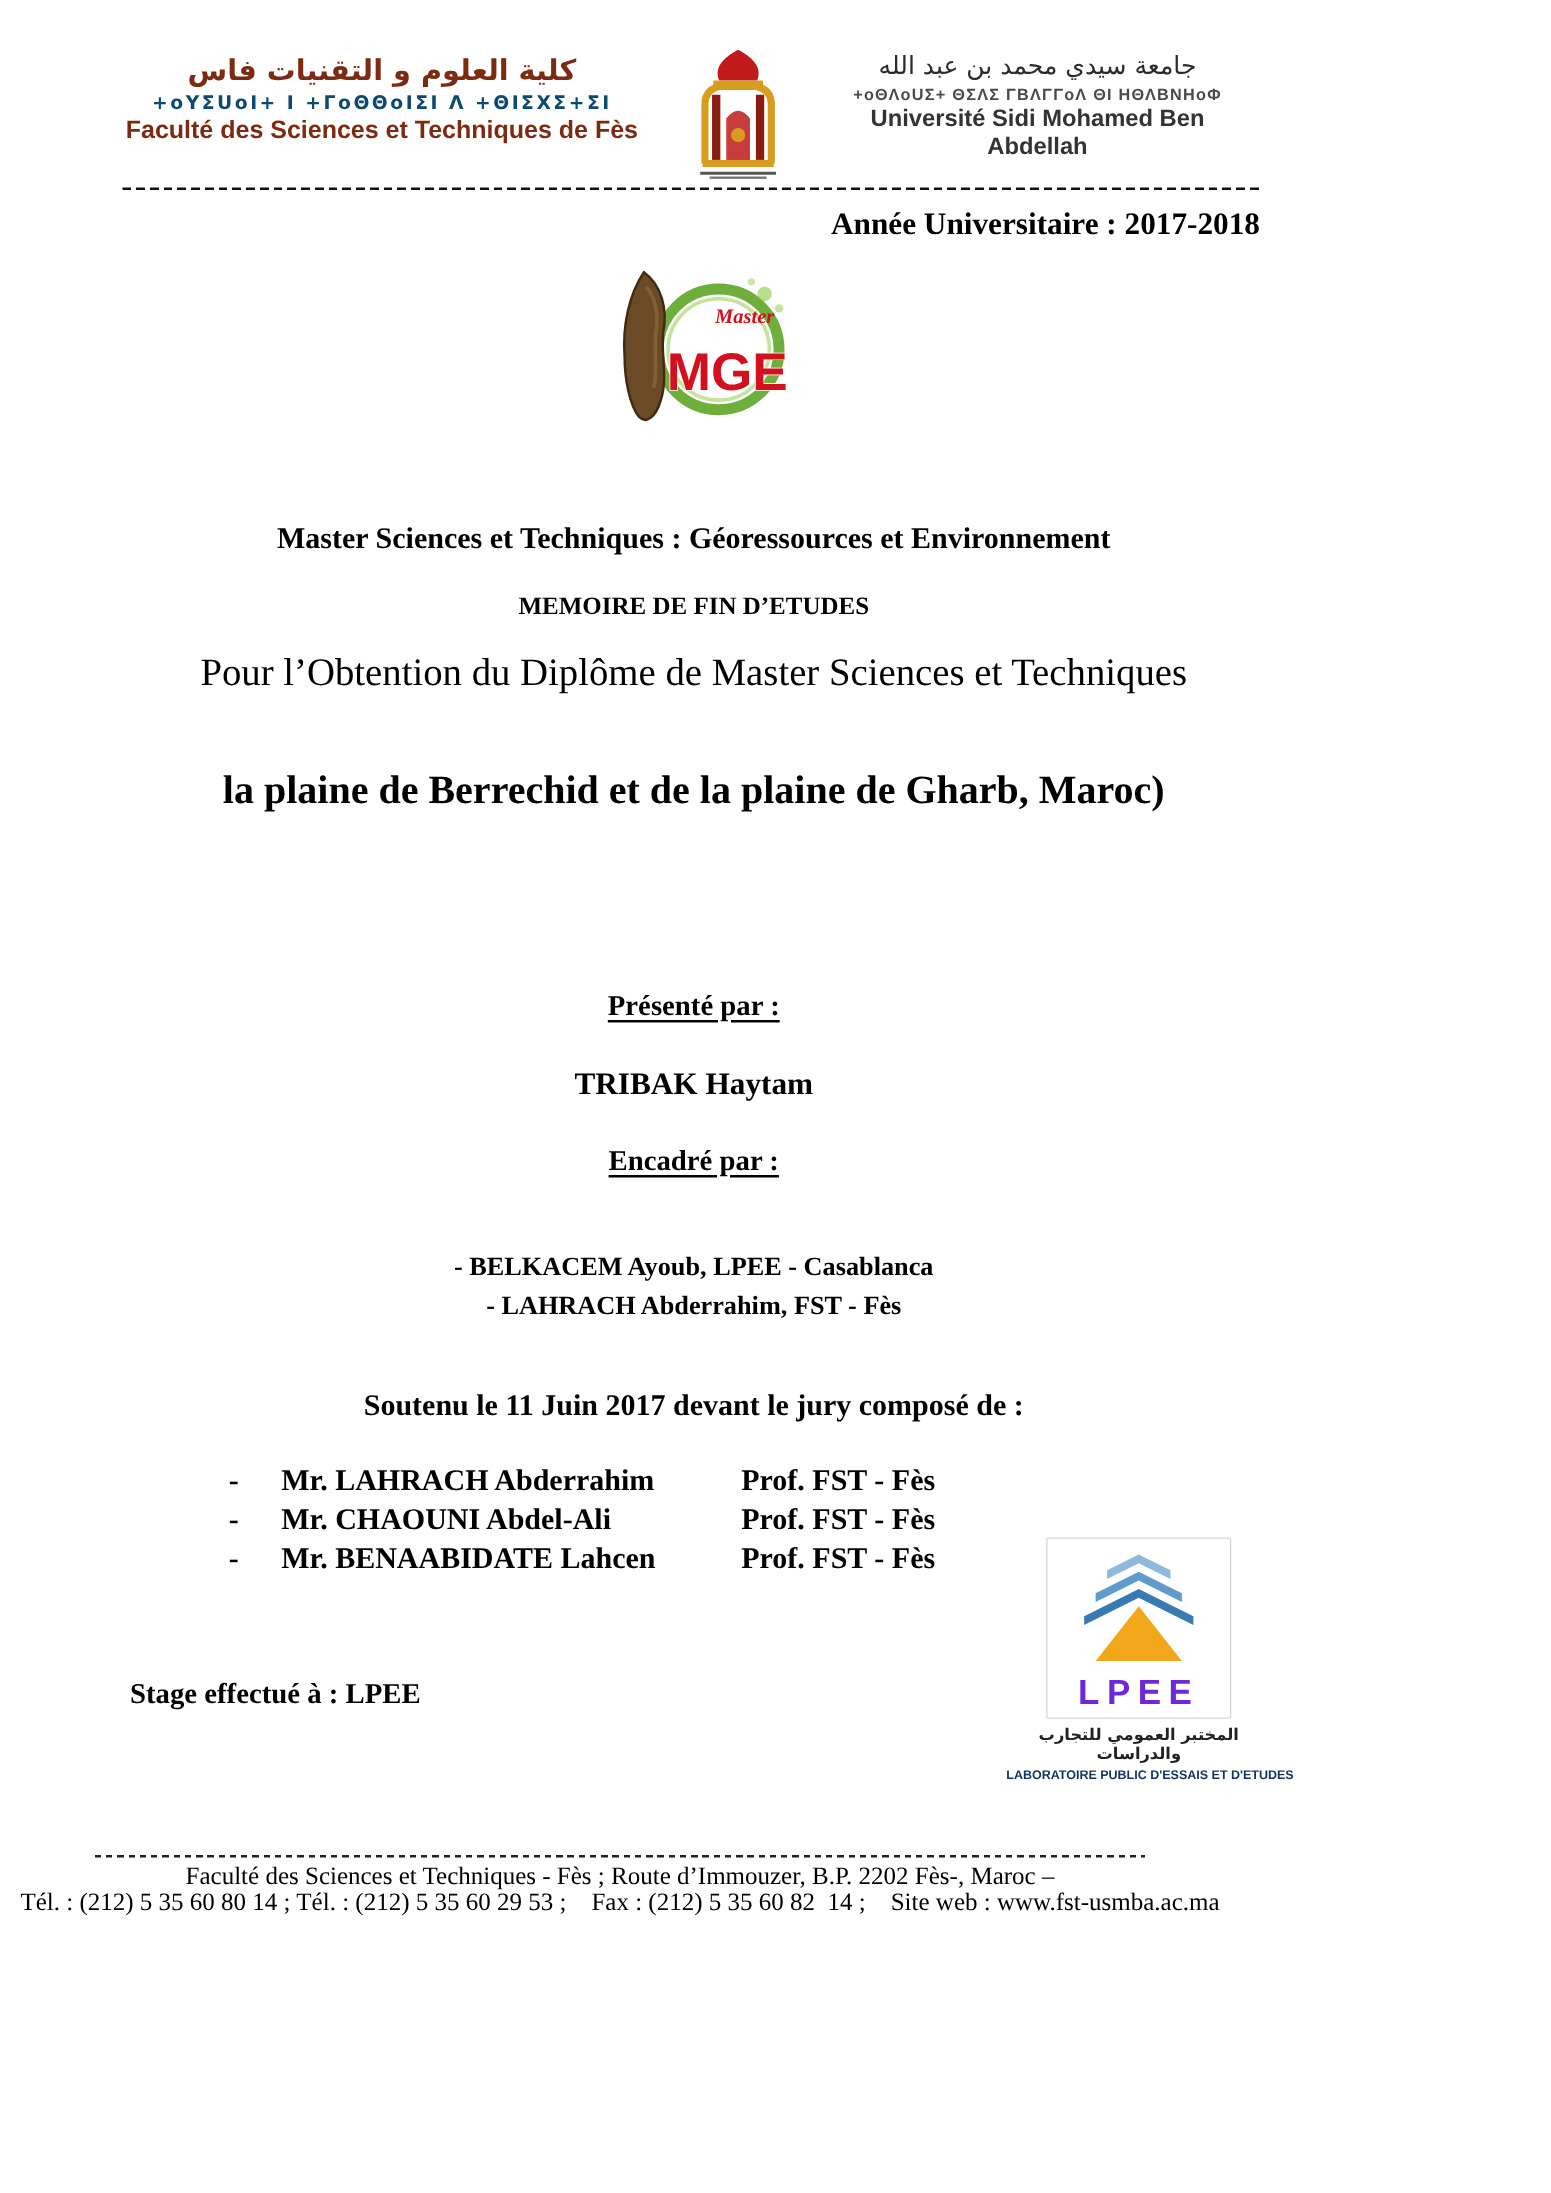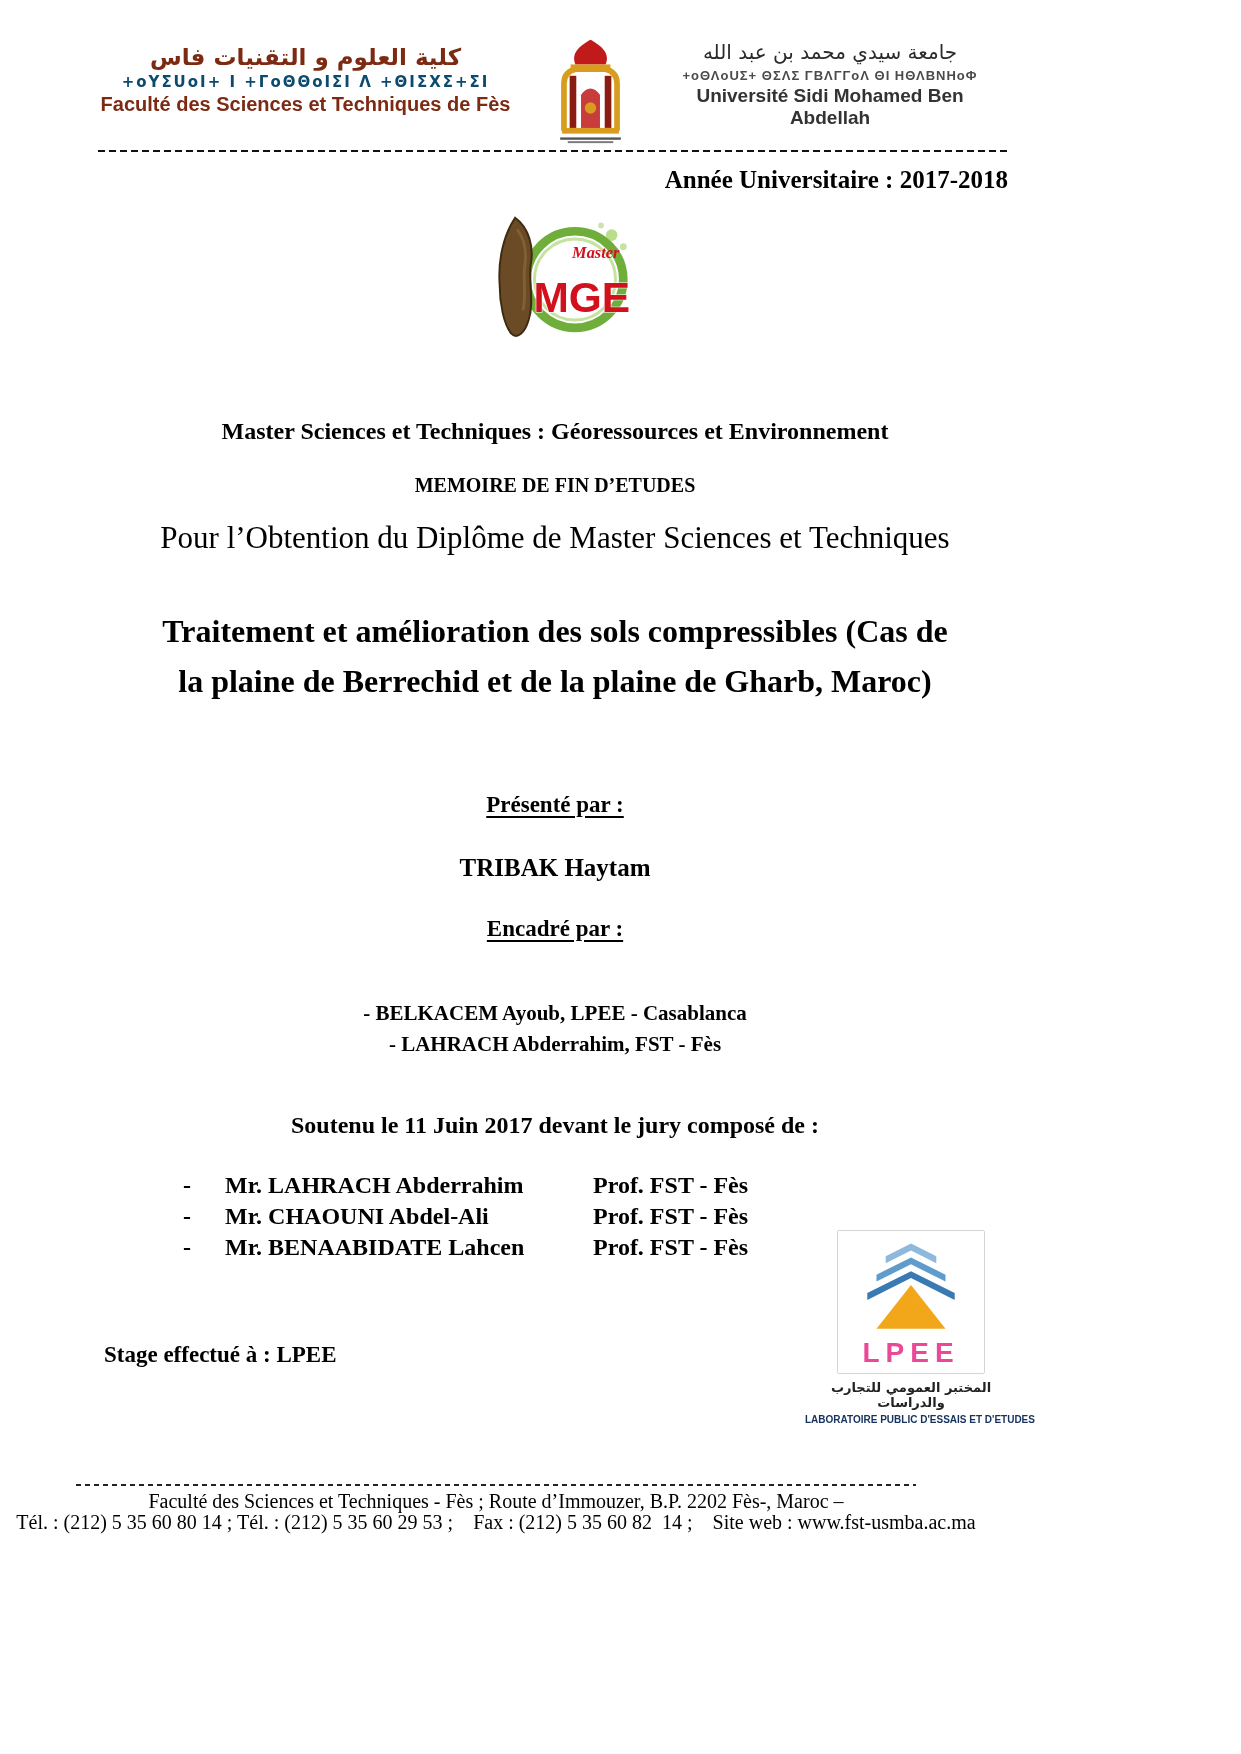--- a/index.html
+++ b/index.html
@@ -54,21 +54,21 @@
   
   .mge { position:absolute; top:210px; left:478px; width:165px; height:140px; }
 
   .lpee { position:absolute; top:1230px; left:805px; width:212px; text-align:center; }
   .lpee-box {
     display:inline-block; background:#fff; border:1px solid #d5d5d5;
     padding:8px 14px 4px; border-radius:2px;
   }
   .lpee-acronym {
     font-family:"Liberation Sans", sans-serif; font-weight:bold;
-    font-size:28px; letter-spacing:6px; color:#ec4899; margin-top:2px;
+    font-size:28px; letter-spacing:6px; color:#6d28d9; margin-top:2px;
   }
   .lpee-arabic {
     font-family:"DejaVu Sans", sans-serif; font-size:13px; font-weight:bold;
     color:#222; margin-top:6px; direction:rtl;
   }
   .lpee-caption {
     font-family:"Liberation Sans", sans-serif; font-size:10px; font-weight:bold;
     color:#15315e; margin-top:4px; white-space:nowrap;
   }
 
@@ -146,21 +146,20 @@
       <text x="97" y="50" font-family="Liberation Serif, serif" font-style="italic" font-weight="bold" font-size="17" fill="#d2101e">Master</text>
       <text x="57" y="106" font-family="Liberation Sans, sans-serif" font-weight="bold" font-size="44" fill="#d2101e" stroke="#ffffff" stroke-width="1.2" paint-order="stroke">MGE</text>
     </svg>
   </div>
 
   <div class="centerband master-line">Master Sciences et Techniques : Géoressources et Environnement</div>
   <div class="centerband memoire-title">MEMOIRE DE FIN D’ETUDES</div>
   <div class="centerband memoire-sub">Pour l’Obtention du Diplôme de Master Sciences et Techniques</div>
 
   <div class="centerband thesis-title">
-    <div>Traitement et amélioration des sols compressibles (Cas de</div>
     <div>la plaine de Berrechid et de la plaine de Gharb, Maroc)</div>
   </div>
 
   <div class="centerband presente">
     <span>Présenté par :</span>
   </div>
   <div class="centerband author">TRIBAK Haytam</div>
   <div class="centerband encadre">
     <span>Encadré par :</span>
   </div>

